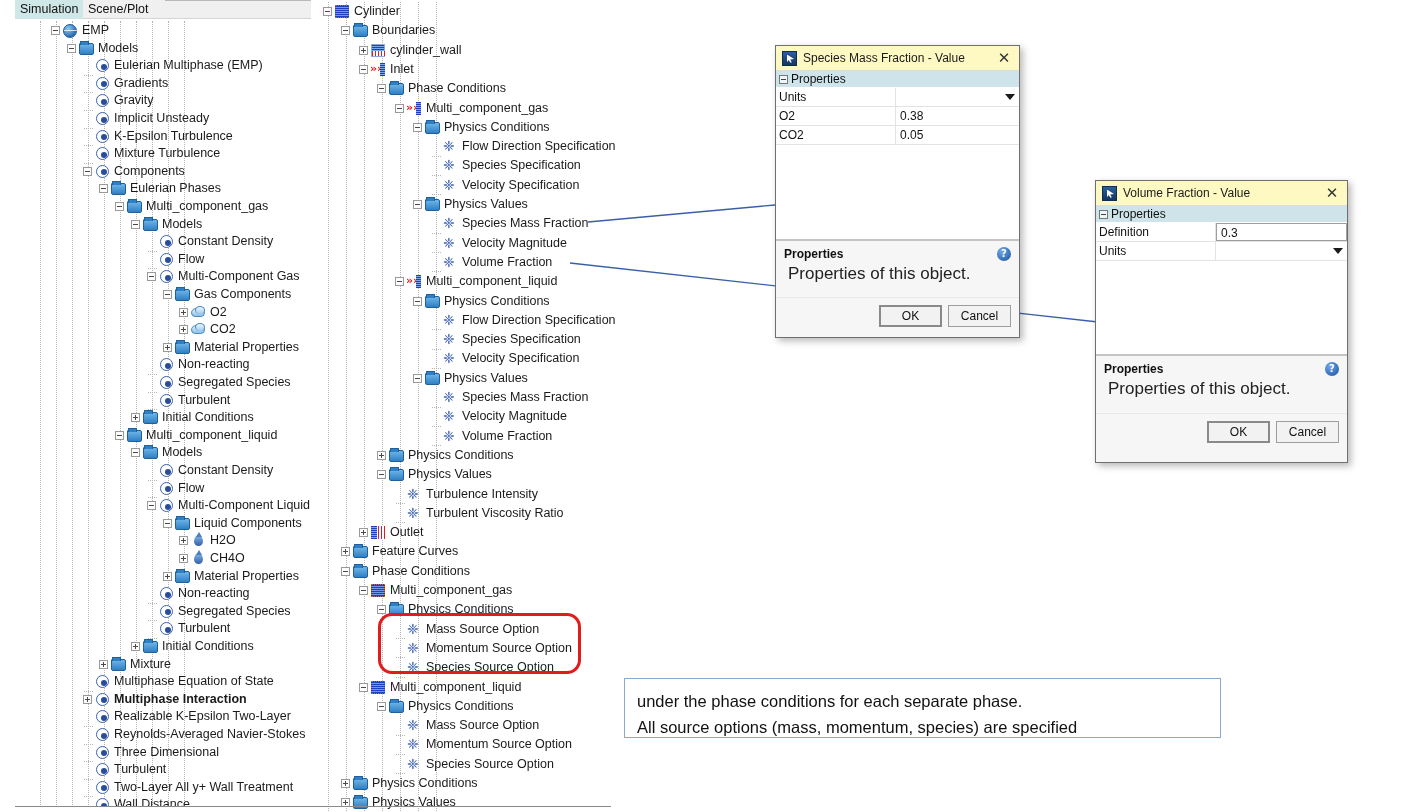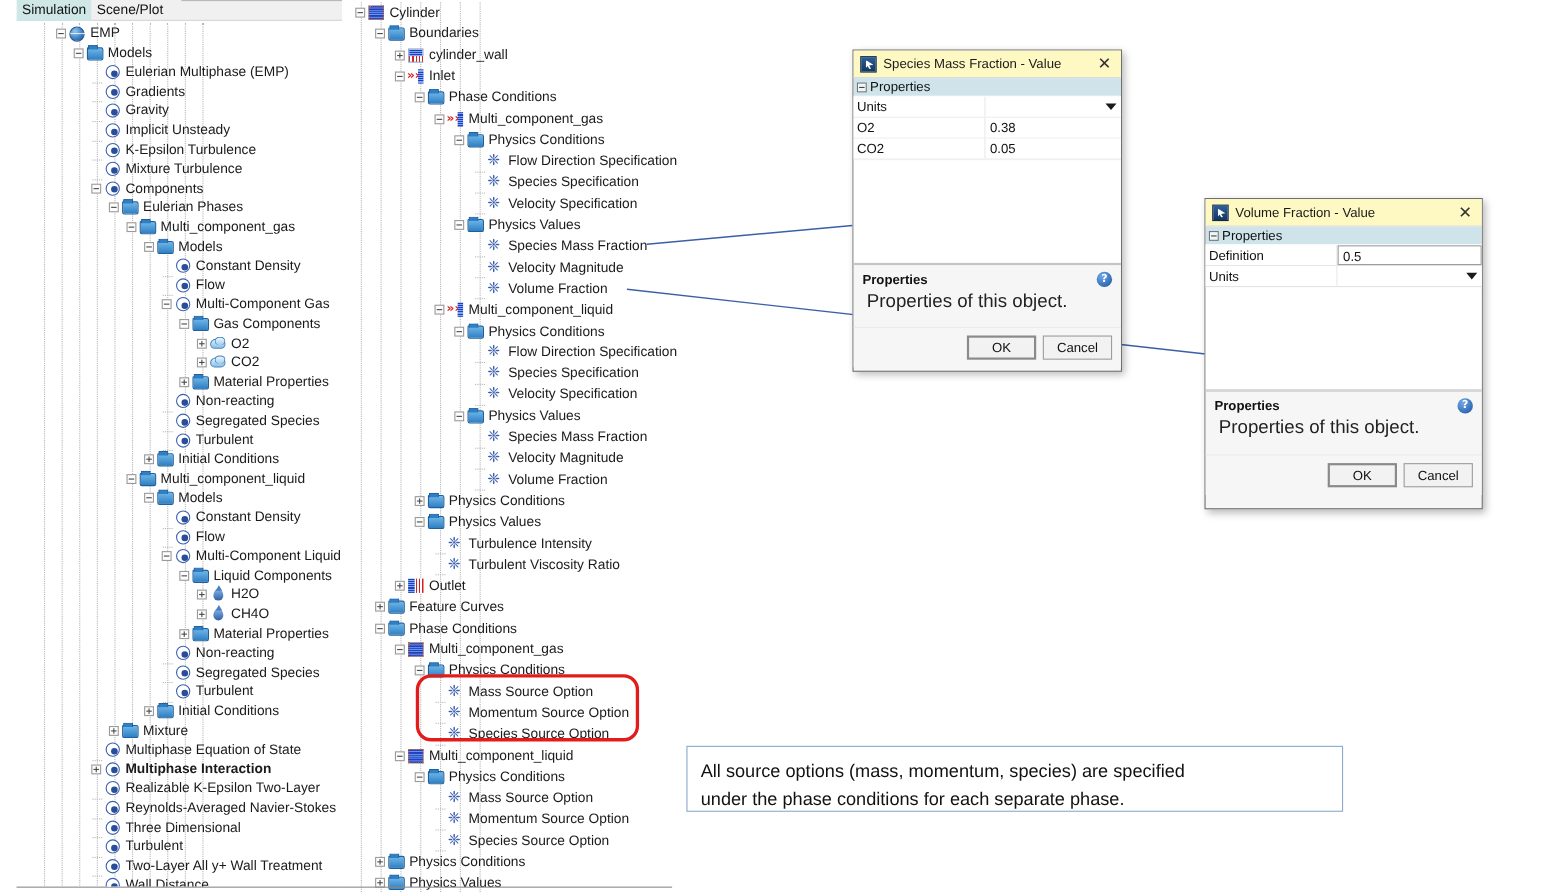--- a/index.html
+++ b/index.html
@@ -1037,21 +1037,21 @@
     <span class="t-txt">Volume Fraction - Value</span>
     <span class="dlg-close">✕</span>
   </div>
   <div class="prop-head">
     <span class="mini"></span>
     <span>Properties</span>
   </div>
   <div class="prop-grid" style="height:39px;">
     <div class="prop-row sel">
       <div class="k">Definition</div>
-      <div class="v">0.5</div>
+      <div class="v">0.3</div>
     </div>
     <div class="prop-row">
       <div class="k">Units</div>
       <div class="v">
         <span class="caret"></span>
       </div>
     </div>
   </div>
   <div class="prop-fill" style="height:93px;border-bottom:1px solid #c4c4c4;"></div>
   <div class="dlg-desc" style="height:58px;">
@@ -1061,15 +1061,15 @@
   </div>
   <div class="dlg-buttons">
     <div class="btn default">OK</div>
     <div class="btn">Cancel</div>
   </div>
 </div>
 
 <div id="highlight" style="left:378px;top:613px;width:203px;height:61px;"></div>
 
 <div id="callout" style="left:624px;top:678px;width:597px;height:60px;">
+  <div>under the phase conditions for each separate phase.</div>
   <div>All source options (mass, momentum, species) are specified</div>
-  <div>under the phase conditions for each separate phase.</div>
 </div>
 
 </body></html>

